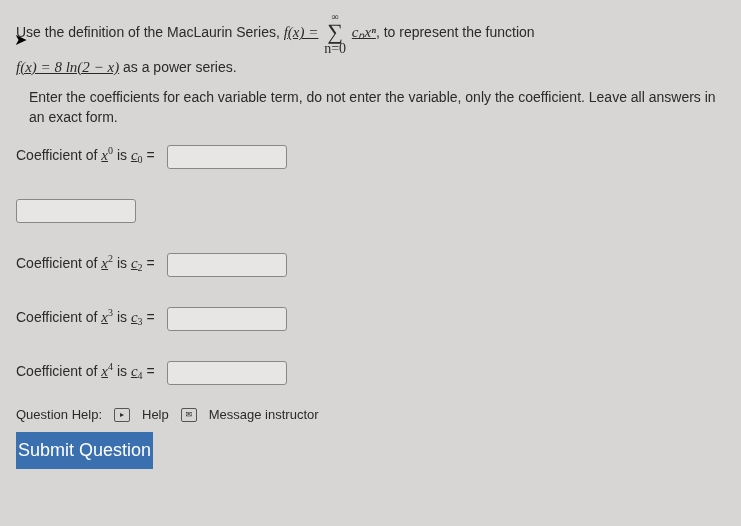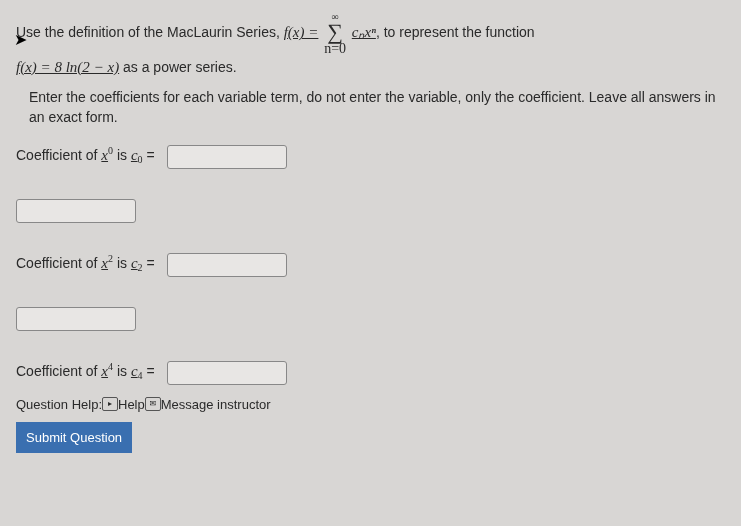--- a/index.html
+++ b/index.html
@@ -50,40 +50,40 @@
     height: 22px;
     border: 1px solid #888;
     background: #e8e6e4;
     border-radius: 3px;
     padding: 0 4px;
     font-size: 13px;
   }
   .help-row {
     margin: 6px 0 10px 0;
     display: flex;
-    align-items: flex-start;
-    gap: 0;
+    align-items: center;
+    gap: 12px;
     font-size: 13px;
   }
   .icon-box {
     display:inline-flex;
     width:14px; height:12px;
     border:1px solid #555;
     border-radius:2px;
     align-items:center;
     justify-content:center;
     font-size:8px;
     line-height:1;
   }
   .submit {
     background: #3a6fb0;
     color: #fff;
     border: none;
-    padding: 8px 10px;
-    font-size: 13px;
+    padding: 8px 2px;
+    font-size: 18px;
     cursor: pointer;
   }
   .cursor {
     position: absolute;
     top: 30px;
     left: 14px;
     font-size: 16px;
     color: #000;
     pointer-events:none;
   }
@@ -118,24 +118,25 @@
   <div class="coef-row">
     <input class="box" style="">
   </div>
 
   <div class="coef-row">
     <span><span>Coefficient of </span><span class="math math-var">x</span><span class="exp math">2</span><span> is </span><span class="math math-var">c</span><span class="sub math">2</span><span> =</span></span>
     <input class="box" style="">
   </div>
 
   <div class="coef-row">
+    <span><span>Coefficient of </span><span class="math math-var">x</span><span class="exp math">3</span><span> is </span><span class="math math-var">c</span><span class="sub math">3</span><span> =</span></span>
     <input class="box" style="">
   </div>
 
-  <div class="coef-row" style="margin-bottom:12px;">
+  <div class="coef-row" style="margin-bottom:22px;">
     <span><span>Coefficient of </span><span class="math math-var">x</span><span class="exp math">4</span><span> is </span><span class="math math-var">c</span><span class="sub math">4</span><span> =</span></span>
     <input class="box" style="">
   </div>
 
   <div class="help-row">
     <span>Question Help:</span>
     <span class="icon-box">▸</span>
     <span>Help</span>
     <span class="icon-box">✉</span>
     <span>Message instructor</span>

